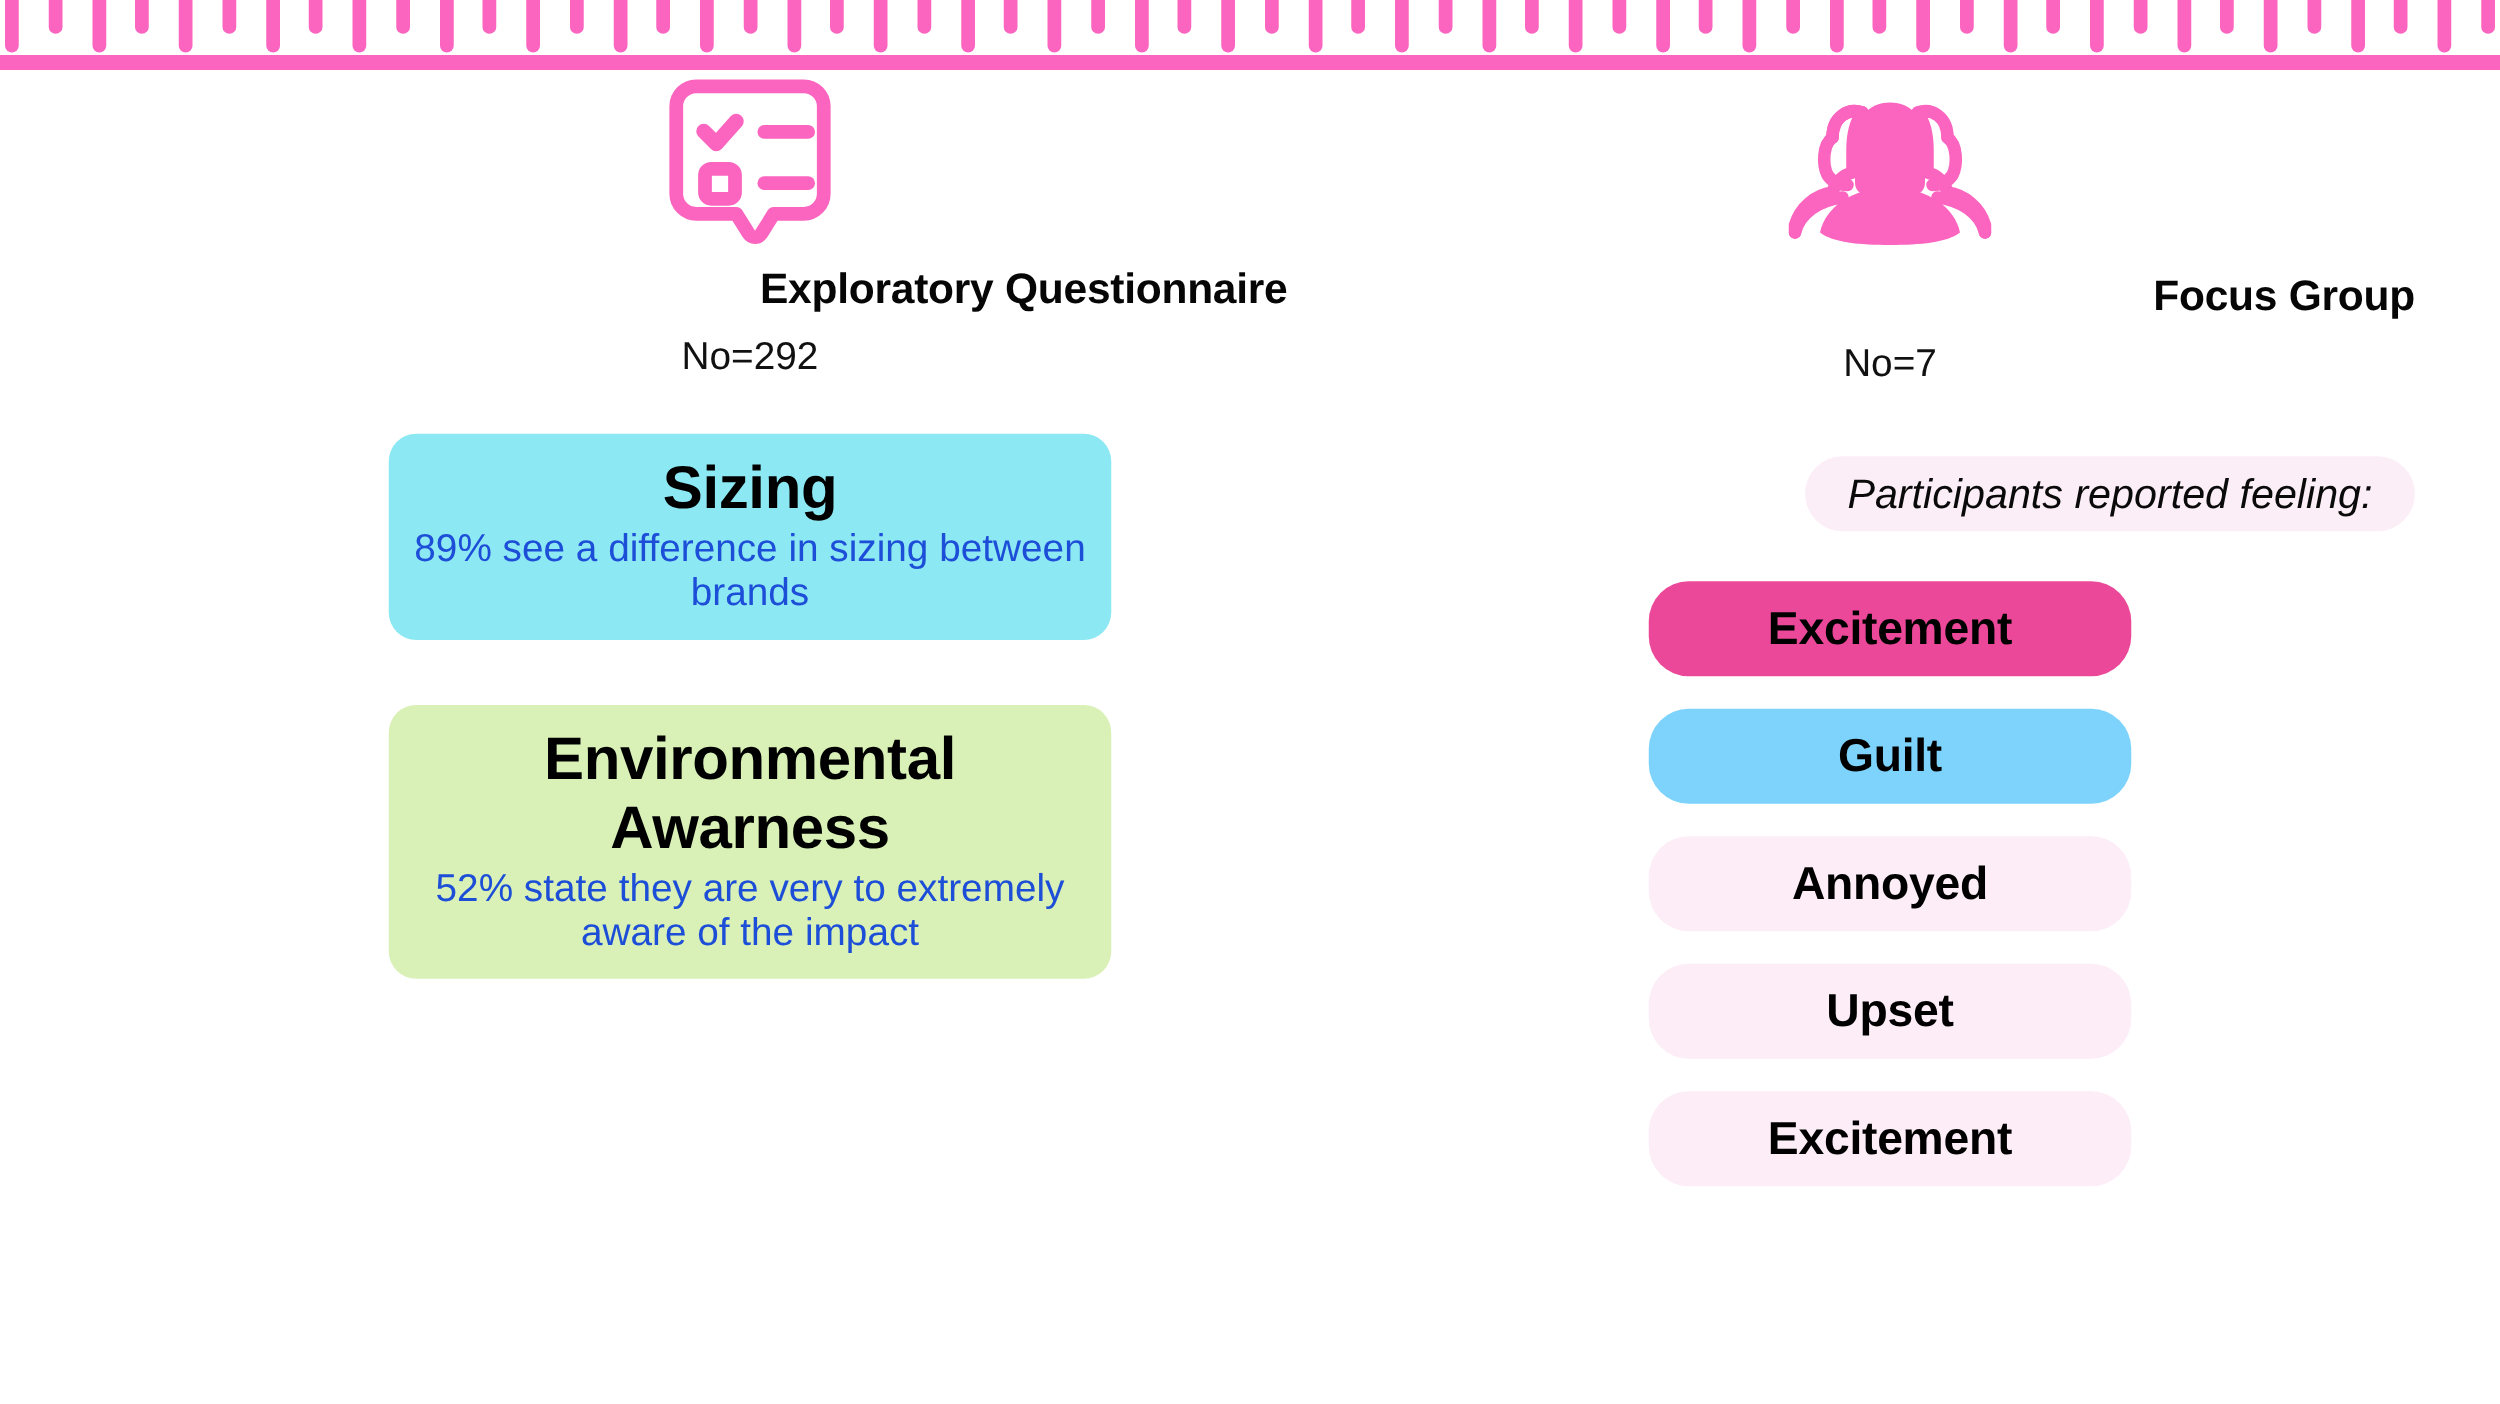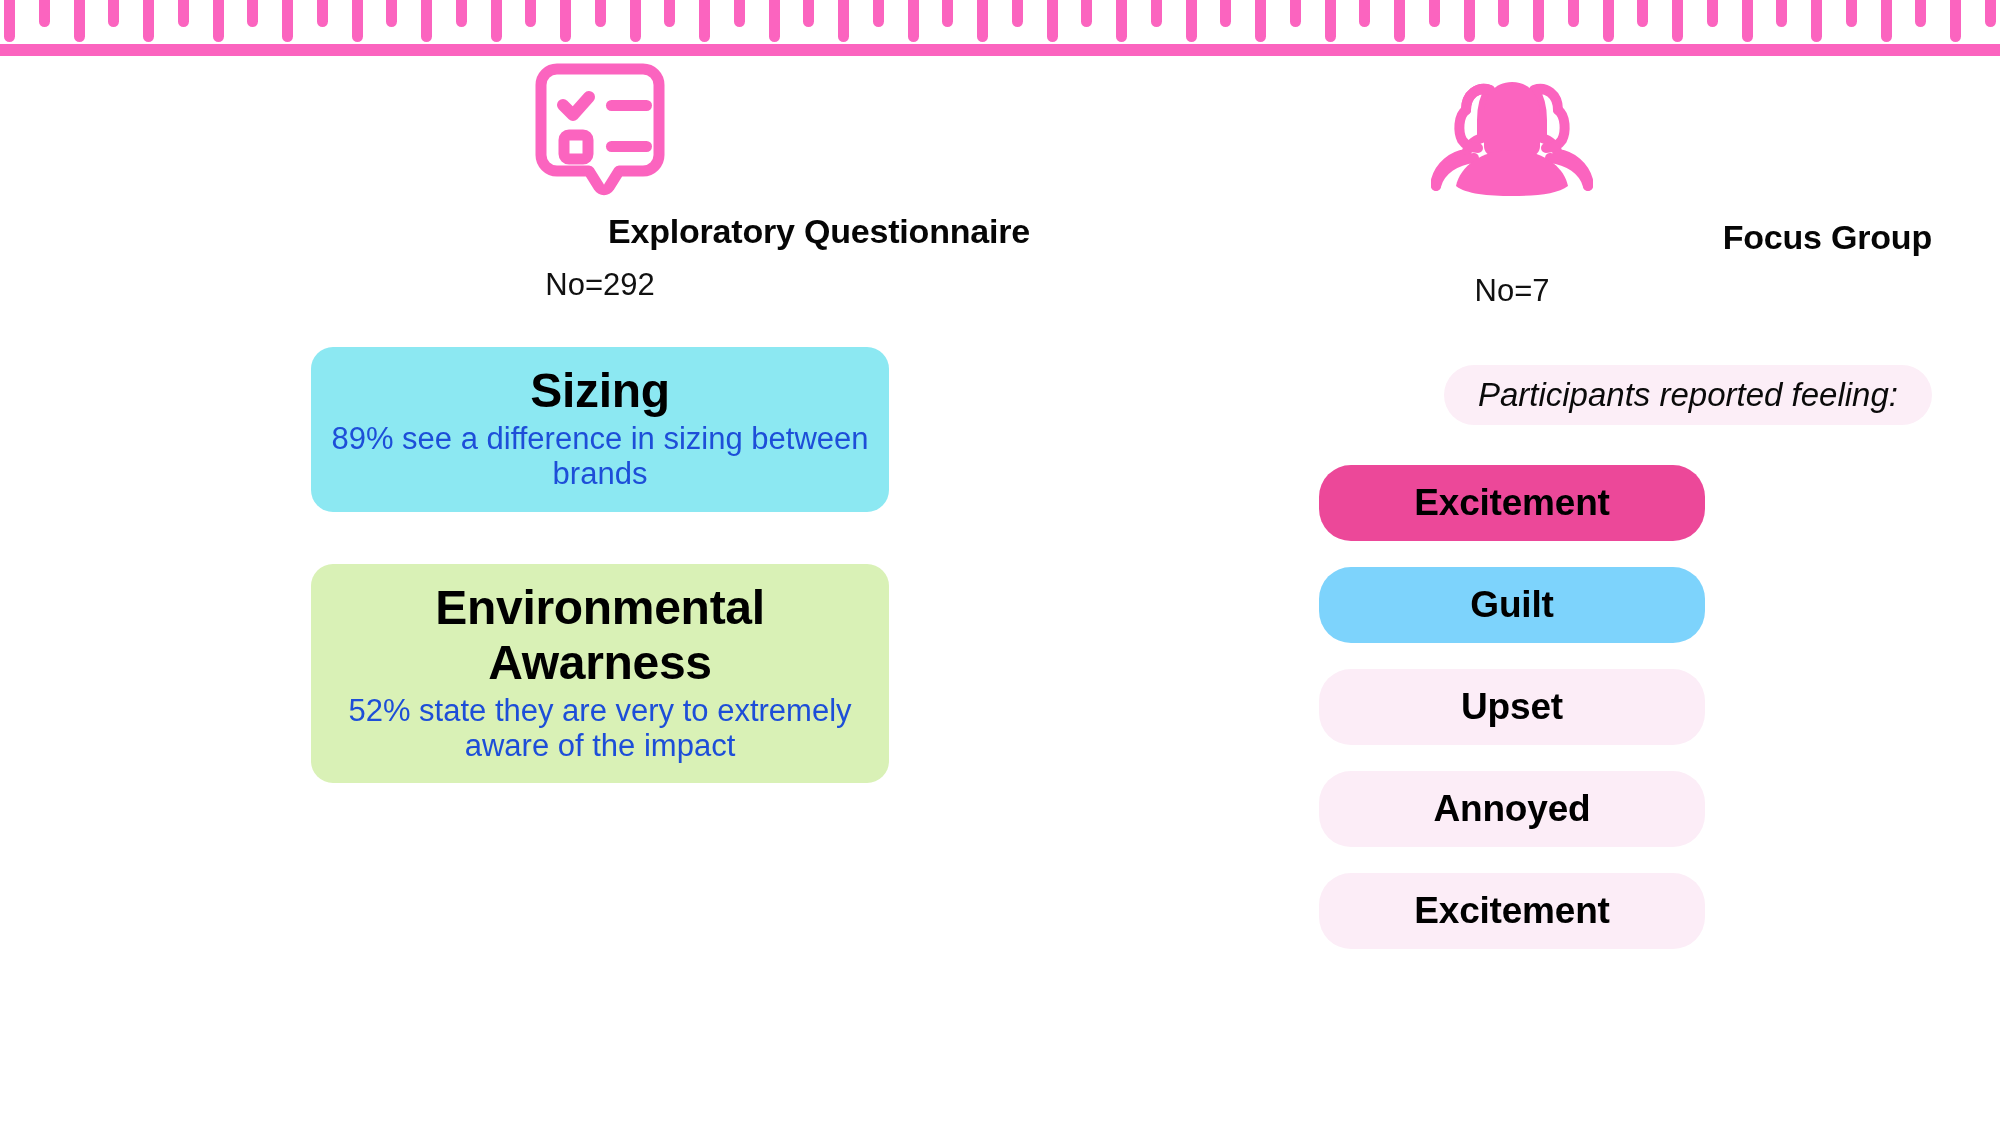--- a/index.html
+++ b/index.html
@@ -282,20 +282,20 @@
       <div class="method-title">Focus Group</div>
       <div class="method-count">No=7</div>
 
       <div class="feeling-lead-wrap">
         <div class="feeling-lead">Participants reported feeling:</div>
       </div>
 
       <div class="emotions" id="emotion-pills">
           <div class="emotion-pill" style="background: #ec4899; text-align: center;">Excitement</div>
           <div class="emotion-pill" style="background: #7dd3fc;">Guilt</div>
+          <div class="emotion-pill" style="background: rgb(252, 237, 247);">Annoyed</div>
           <div class="emotion-pill" style="background: rgb(252, 237, 247);">Upset</div>
-          <div class="emotion-pill" style="background: rgb(252, 237, 247);">Annoyed</div>
           <div class="emotion-pill" style="background: rgb(252, 237, 247);">Excitement</div>
         </div>
     </div>
 
   </div>
 </div>
 
 </body></html>

